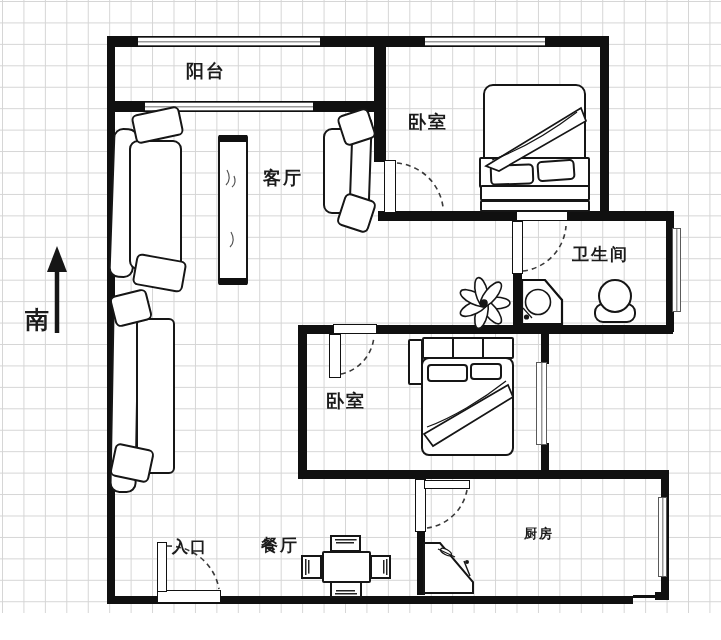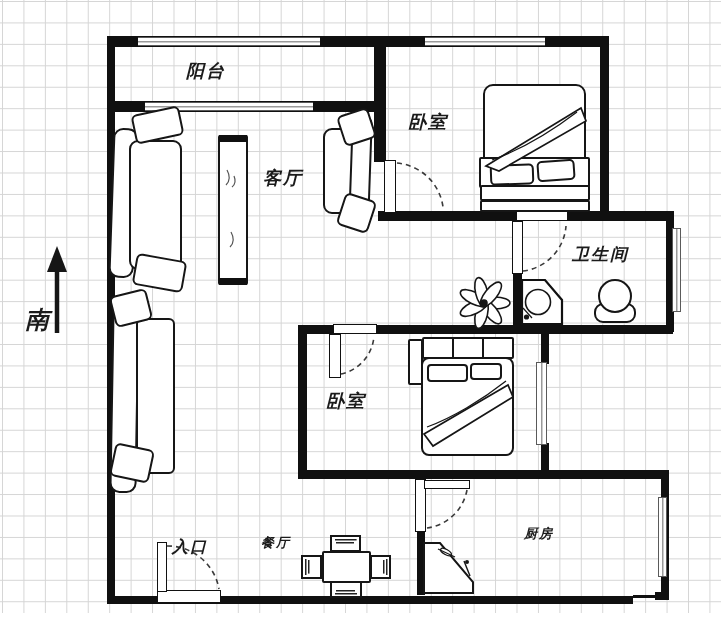--- a/index.html
+++ b/index.html
@@ -1,17 +1,17 @@
 <!DOCTYPE html>
 <html><head>
 <meta charset="utf-8">
 <style>
   html,body{margin:0;padding:0;background:#fff;}
   #plan{position:relative;width:721px;height:620px;background:#fff;overflow:hidden;
-        font-family:"DejaVu Sans","Liberation Sans",sans-serif;font-style:italic;}
+        font-family:"DejaVu Sans","Liberation Sans",sans-serif;}
   .grid-bg{position:absolute;left:0;top:0;width:721px;height:613px;
     background-image:linear-gradient(to right,#d5d5d5 1px,transparent 1px),
                      linear-gradient(to bottom,#d5d5d5 1px,transparent 1px);
     background-size:21.45px 21.45px;background-position:2px 1px;}
   .wall{position:absolute;background:#101010;}
   .thinwall{position:absolute;background:#101010;}
   .win-h{position:absolute;background-color:#fff;border-top:1.5px solid #5a5a5a;border-bottom:1.5px solid #5a5a5a;
     background-image:linear-gradient(#9a9a9a,#9a9a9a);background-size:100% 1.5px;
     background-position:0 center;background-repeat:no-repeat;box-sizing:border-box;}
   .win-v{position:absolute;background-color:#fff;border:1.5px solid #5a5a5a;
@@ -177,19 +177,19 @@
       <polygon points="57,246 47,272 67,272" fill="#161616"></polygon>
     </g>
   </svg>
 
   <div class="room-label" style="left:186px;top:59px;font-size:18px">阳台</div>
   <div class="room-label" style="left:408px;top:110px;font-size:18px">卧室</div>
   <div class="room-label" style="left:263px;top:166px;font-size:18px">客厅</div>
   <div class="room-label" style="left:572px;top:243px;font-size:17px">卫生间</div>
   <div class="room-label" style="left:326px;top:389px;font-size:18px">卧室</div>
   <div class="room-label" style="left:172px;top:537px;font-size:16px">入口</div>
-  <div class="room-label" style="left:261px;top:534px;font-size:13px">餐厅</div>
+  <div class="room-label" style="left:261px;top:534px;font-size:17px">餐厅</div>
   <div class="room-label" style="left:524px;top:525px;font-size:13px">厨房</div>
   <div class="room-label" style="left:25px;top:304px;font-size:24px;font-weight:700;letter-spacing:0">南</div>
 
   <div class="speck" style="left:205px;top:629px;width:10px;height:7px"></div>
   <div class="speck" style="left:383px;top:629px;width:8px;height:6px"></div>
 </div>
 
 </body></html>

